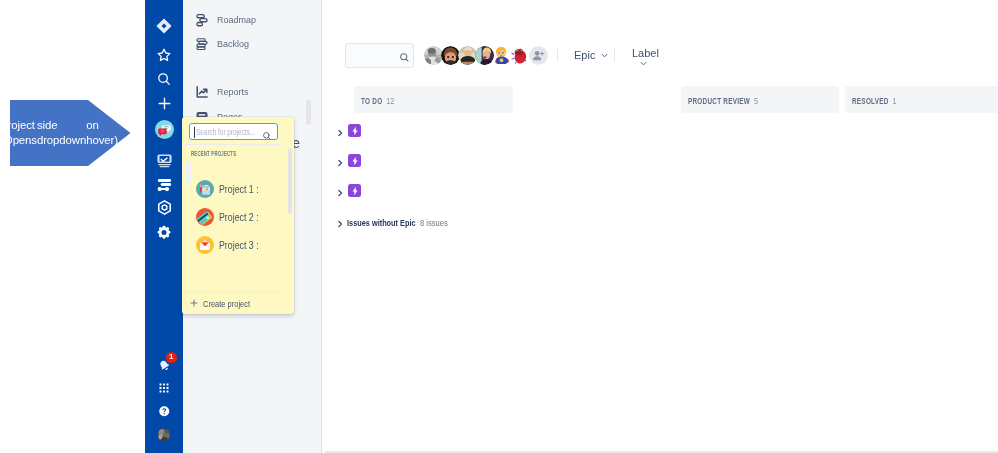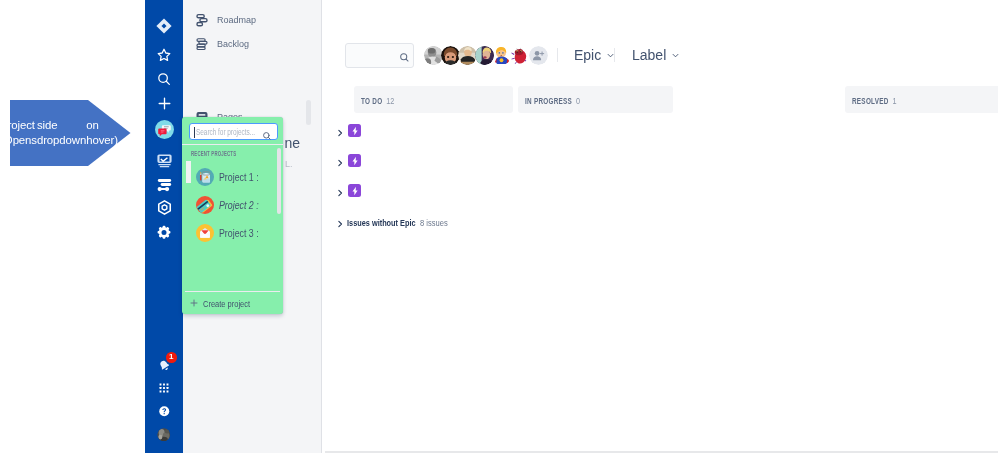--- a/index.html
+++ b/index.html
@@ -20,49 +20,49 @@
   .navitem{position:absolute;left:4px;width:120px;height:24px;display:flex;align-items:center;}
   .navitem .ic{width:16px;height:16px;display:flex;align-items:center;justify-content:center;margin-left:7px;}
   .navitem .lb{margin-left:7px;font-size:9px;color:#5d6b82;}
   .navitem.sel{background:#e9ebef;border-radius:3px;}
   .navitem.sel .lb{color:#2a71d0;}
 
   #ngtitle{font-size:9.4px;color:#5a6a85;margin-top:9px;transform:scale(0.76);}
   #nglinks{margin-top:2px;font-size:9.4px;color:#7a869a;display:flex;justify-content:center;gap:15px;transform:scale(0.81);}
 
   
-  #pdrop{left:182px;top:117px;width:101px;height:197px;background:#86efac;border-radius:3px;
+  #pdrop{left:182px;top:117px;width:112px;height:197px;background:#fef9c3;border-radius:3px;
          box-shadow:0 2px 4px rgba(9,30,66,.20), 0 0 1px rgba(9,30,66,.28);}
   #pdrop-search{position:absolute;left:6.5px;top:5.5px;width:89px;height:17.5px;box-sizing:border-box;
                 border:1.4px solid #4c9aff;border-radius:3px;background:#fff;}
   #pdrop-caret{position:absolute;left:4.5px;top:3px;width:1.3px;height:11px;background:#2b3a54;}
   #pdrop-ph{position:absolute;left:6.5px;top:3.4px;font-size:9px;color:#aeb6c2;letter-spacing:-0.05px;transform:scaleX(0.72);transform-origin:left top;white-space:nowrap;}
   #pdrop-mag{position:absolute;right:5px;top:3.5px;display:block;}
   #pdrop-sep{position:absolute;left:0;top:27px;width:101px;height:1px;background:#ebecf0;}
   #pdrop-sec{position:absolute;left:8.5px;top:33px;font-size:7px;color:#6b778c;letter-spacing:0.3px;font-weight:bold;transform:scaleX(0.62);transform-origin:left top;}
-  .prow{position:absolute;left:0;width:96px;height:18px;display:flex;align-items:center;}
+  .prow{position:absolute;left:0;width:96px;height:18px;display:flex;align-items:center;margin-top:12px;}
   .prow .pav{width:18px;height:18px;margin-left:14px;display:block;}
   .prow .plb{margin-left:5px;font-size:10px;color:#42526e;transform:scaleX(0.88);transform-origin:left center;white-space:nowrap;}
   #pdrop-scroll{position:absolute;right:2.5px;top:31px;width:4px;height:66px;border-radius:2px;background:#e3e4e8;}
   #pdrop-sep2{position:absolute;left:3px;top:174px;width:95px;height:1px;background:#ebecf0;}
   #pdrop-create{position:absolute;left:0;top:178px;width:101px;height:16px;display:flex;align-items:center;text-align:center;}
   #pdrop-plus{margin-left:7px;display:block;line-height:0;}
   #pdrop-create-lb{margin-left:4px;font-size:9.4px;color:#42526e;transform:scaleX(0.80);transform-origin:left center;white-space:nowrap;}
 
   
   #board{left:322px;top:0;right:0;bottom:0;background:#fff;}
   #bsearch{position:absolute;left:23px;top:43px;width:69px;height:25px;box-sizing:border-box;
            border:1px solid #e2e5ea;border-radius:3px;background:#fafbfc;}
   #bsearch-icon{position:absolute;right:3px;top:7.5px;display:block;line-height:0;}
   #bavatars{position:absolute;left:102px;top:46px;height:19px;display:flex;}
   .bav{display:block;width:19px;height:19px;margin-right:-2px;border-radius:50%;overflow:hidden;}
   #bav-add{margin-left:3px;margin-right:0;width:19px;height:19px;}
   .bsep{position:absolute;top:48px;width:1px;height:14px;background:#e6e8ec;}
   .bfilter{position:absolute;top:47px;height:16px;display:flex;align-items:center;}
-  .bfl{font-size:14px;color:#42526e;padding-left:9px;}
+  .bfl{font-size:11px;color:#42526e;padding-left:9px;}
   .chev{margin-left:5px;display:block;line-height:0;}
   .bcol{position:absolute;top:86px;height:27px;background:#f4f5f7;border-radius:3px;margin-left:8px;}
   .bcolinner{position:absolute;left:7px;top:50%;transform:translateY(-50%) scaleX(0.76);transform-origin:left center;display:flex;align-items:baseline;white-space:nowrap;}
   .bct{font-size:8.4px;font-weight:bold;color:#5e6c84;letter-spacing:0.35px;white-space:nowrap;}
   .bcc{margin-left:5px;font-size:9.6px;color:#8b96a8;}
   .erow{position:absolute;left:14px;height:14px;display:flex;align-items:flex-end;}
   .echev{display:block;line-height:0;}
   .ebadge{margin-left:4px;width:13px;height:13px;border-radius:2.5px;background:#8b46d9;display:flex;align-items:center;justify-content:center;}
   .elb{margin-left:3px;font-size:9.2px;color:#253858;font-weight:600;transform:scaleX(0.8);transform-origin:left center;white-space:nowrap;display:inline-block;width:68px;}
   .ect{margin-left:5px;font-size:9px;color:#6b778c;transform:scaleX(0.84);transform-origin:left center;white-space:nowrap;}
@@ -188,39 +188,39 @@
   <div class="bsep" style="left:235px;"></div>
   <div class="bfilter" style="left:243px;">
     <span class="bfl">Epic</span>
     <span class="chev">
       <svg width="9" height="9" viewBox="0 0 24 24" fill="none" stroke="#42526e" stroke-width="2.4" stroke-linecap="round" stroke-linejoin="round">
           <path d="m5.5 9 6.5 6.5L18.5 9"></path>
         </svg>
     </span>
   </div>
   <div class="bsep" style="left:292px;"></div>
-  <div class="bfilter" style="left:301px;">
+  <div class="bfilter" style="left:301px;flex-direction:column;">
     <span class="bfl">Label</span>
     <span class="chev">
       <svg width="9" height="9" viewBox="0 0 24 24" fill="none" stroke="#42526e" stroke-width="2.4" stroke-linecap="round" stroke-linejoin="round">
           <path d="m5.5 9 6.5 6.5L18.5 9"></path>
         </svg>
     </span>
   </div>
 
   <div class="bcol" style="left:24px;width:159px;">
     <div class="bcolinner">
         <span class="bct">TO DO</span>
     <span class="bcc">12</span>
   </div>
     </div>
-  <div class="bcol" style="left:188px;width:155px;">
+  <div class="bcol" style="left:351px;width:158px;">
     <div class="bcolinner">
-        <span class="bct">IN PROGRESS</span>
-    <span class="bcc">0</span>
+        <span class="bct">PRODUCT REVIEW</span>
+    <span class="bcc">5</span>
   </div>
     </div>
   <div class="bcol" style="left:515px;width:161px;">
     <div class="bcolinner">
         <span class="bct">RESOLVED</span>
     <span class="bcc">1</span>
   </div>
     </div>
 
   <div class="erow" style="top:123px;">
@@ -283,20 +283,30 @@
   <div class="navitem" style="top:32px;">
     <span class="ic">
       <svg width="14" height="14" viewBox="0 0 24 24" fill="none" stroke="#42526e" stroke-width="2">
           <rect x="3.4" y="3" width="14" height="4.6" rx="2.3"></rect>
           <rect x="6.6" y="7.6" width="14" height="4.6" rx="2.3"></rect>
           <rect x="3.4" y="12.2" width="14" height="4.6" rx="2.3"></rect>
           <rect x="3.4" y="16.8" width="14" height="4.6" rx="2.3"></rect>
         </svg>
     </span>
     <span class="lb">Backlog</span>
+  </div>
+  <div class="navitem" style="top:80px;">
+    <span class="ic">
+      <svg width="14" height="14" viewBox="0 0 24 24" fill="none" stroke="#42526e">
+          <path d="M3.8 3v17.4h17" stroke-width="2.6" stroke-linecap="round" stroke-linejoin="round"></path>
+          <path d="m7.6 15 3.8-4.4 3 2.6 5-5" stroke-width="2.8" stroke-linecap="round" stroke-linejoin="round"></path>
+          <path d="M14.6 7.4h5.6V13" stroke-width="2.6" stroke-linecap="round" stroke-linejoin="round" fill="#42526e"></path>
+        </svg>
+    </span>
+    <span class="lb">Reports</span>
   </div>
   <div class="navitem" style="top:105px;">
     <span class="ic">
       <svg width="14" height="14" viewBox="0 0 24 24">
           <rect x="2.6" y="3.6" width="18.8" height="16.8" rx="3.4" fill="#42526e"></rect>
           <rect x="6.2" y="7" width="11.6" height="3" rx="1" fill="#d8dce4"></rect>
           <rect x="6.2" y="12.4" width="4.6" height="8" rx="0.8" fill="#d8dce4"></rect>
           <rect x="13.2" y="12.4" width="4.6" height="8" rx="0.8" fill="#d8dce4"></rect>
         </svg>
     </span>
@@ -453,21 +463,21 @@
 <path d="M19 11h7v3h-7z" fill="#d7eaf3"></path>
 <path d="m24.5 15.5 3.5 7.5h-7l3.5-7.5Z" fill="#f0a72e"></path>
 <path d="m20.5 20.5 3 5h-6l3-5Z" fill="#f7cf5e"></path>
 <path d="M8.8 14.5h3.4v13H8.8z" fill="#d8412f"></path>
 <path d="M8.8 12.3h3.4v2.4H8.8z" fill="#e8e3d8"></path>
 <path d="m10.5 8 1.7 4.4H8.8L10.5 8Z" fill="#f0a72e"></path>
         </svg>
     </span>
     <span class="plb">Project 1 :</span>
   </div>
-  <div class="prow" style="top:79px;font-style:italic;">
+  <div class="prow" style="top:79px;">
     <span class="pav">
       <svg width="18" height="18" viewBox="0 0 40 40">
           <circle cx="20" cy="20" r="20" fill="#f05234"></circle>
 <g transform="rotate(-38 20 20)">
 <rect x="5" y="14" width="28" height="17" rx="2.5" fill="#f5c33b"></rect>
 <rect x="2" y="12" width="28" height="17" rx="2.5" fill="#4ecdc4"></rect>
 <rect x="2" y="15.5" width="28" height="4" fill="#15405c"></rect>
 <rect x="5" y="22" width="10" height="2.4" rx="1.2" fill="#b8a96a"></rect>
 <circle cx="24" cy="25" r="3.2" fill="#eafaf8"></circle>
 </g>

